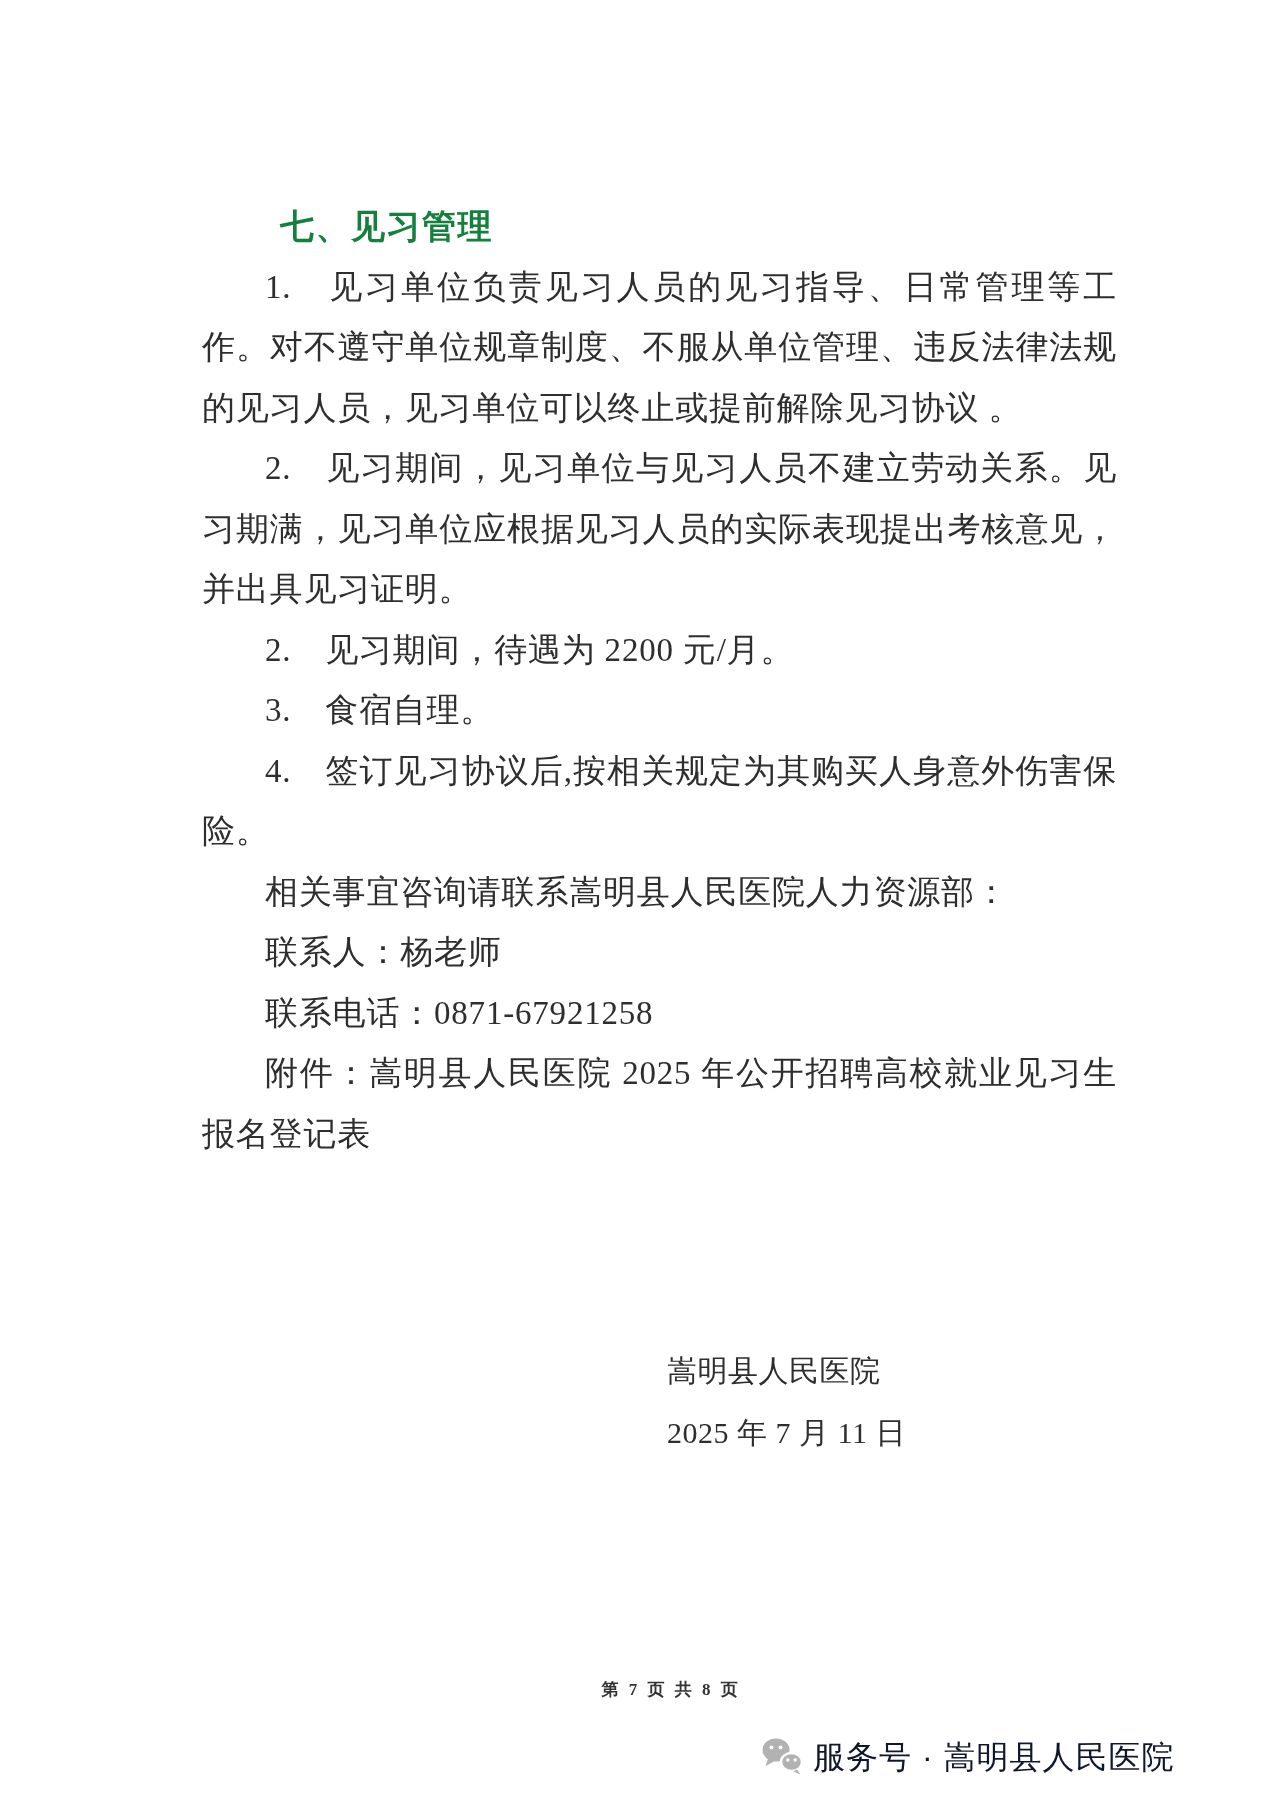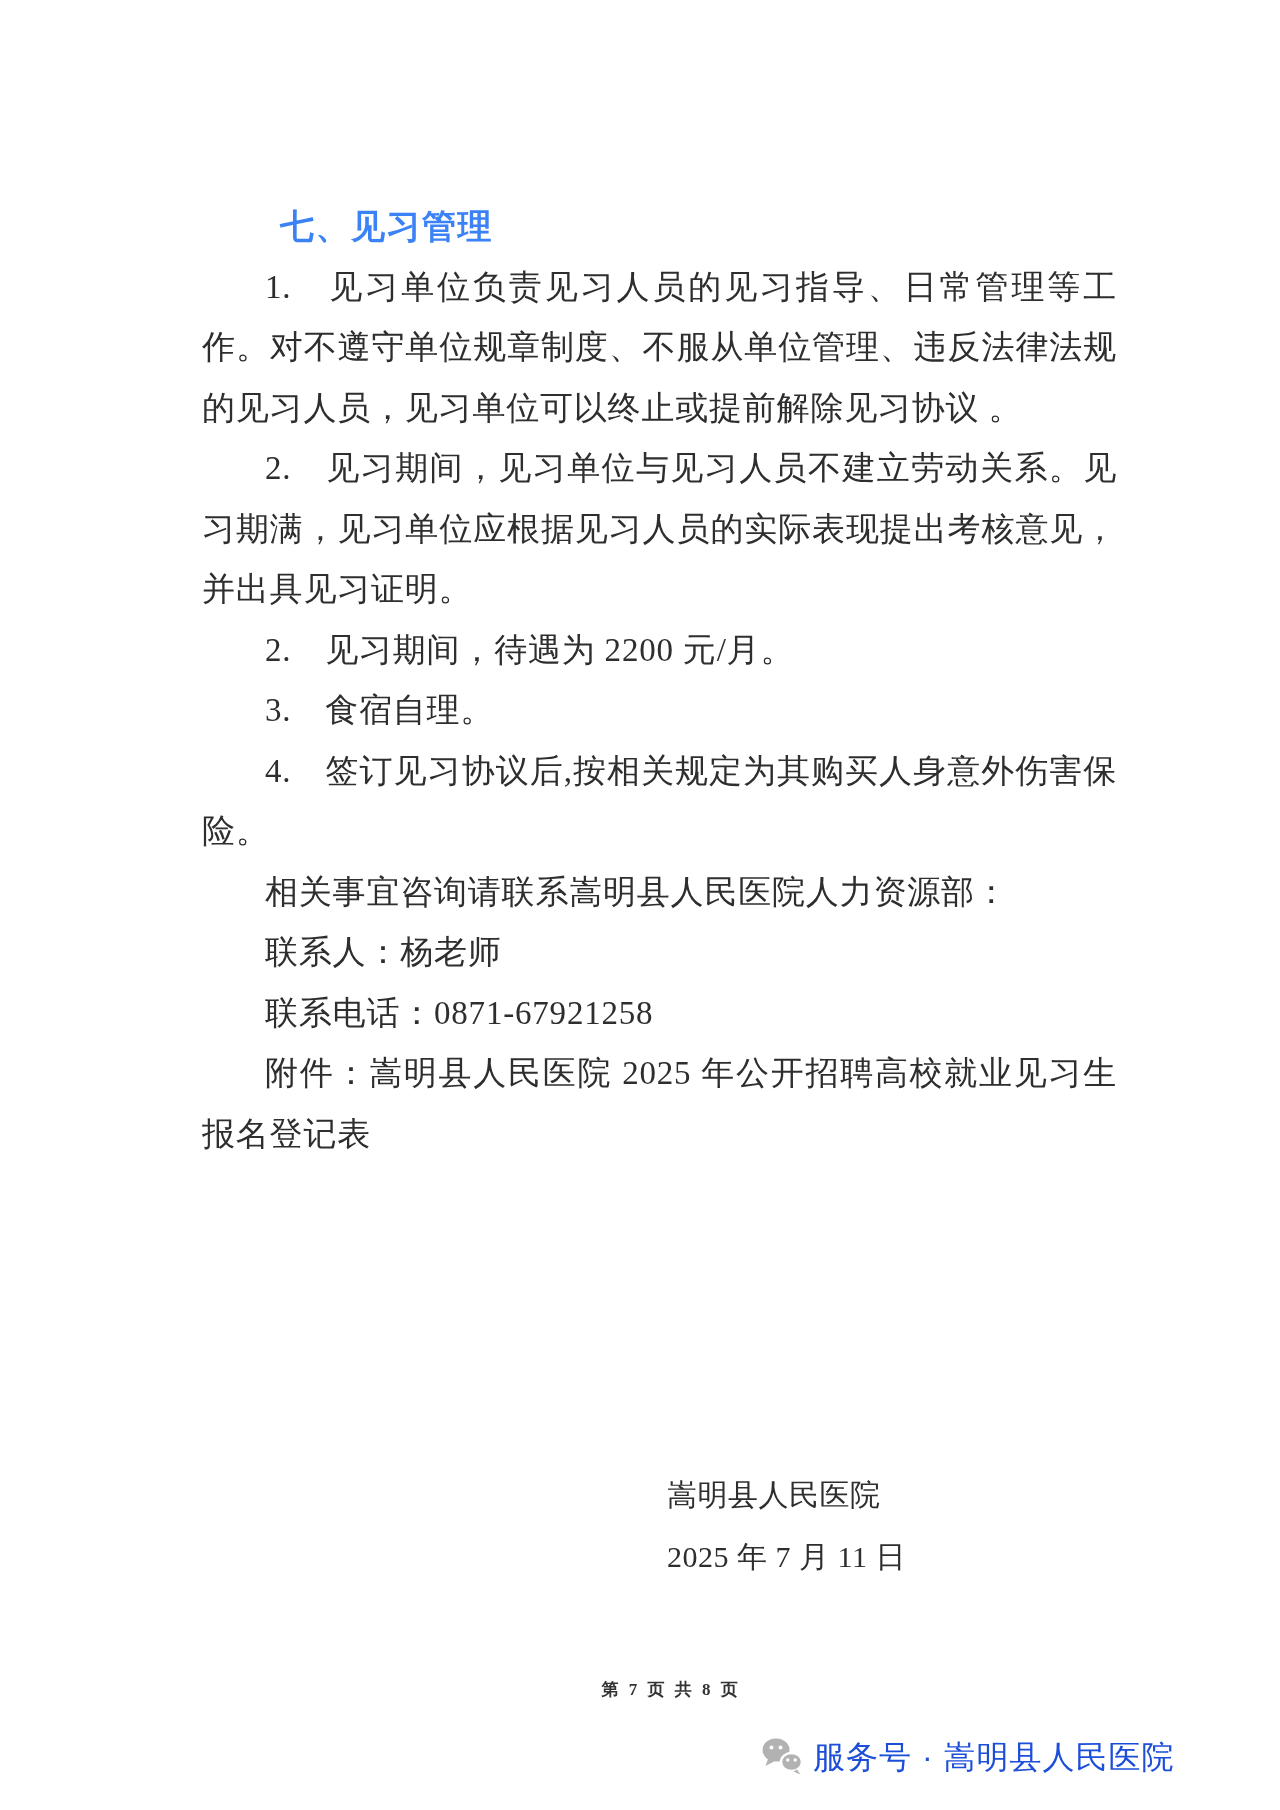--- a/index.html
+++ b/index.html
@@ -21,30 +21,30 @@
     font-size: 33px;
     line-height: 60.5px;
     letter-spacing: 0.8px;
     text-align: justify;
   }
   .doc p { margin: 0; text-indent: 63px; }
   .doc h2 {
     margin: 0;
     font-family: "Liberation Sans", sans-serif;
     font-weight: bold;
-    color: #3b82f6;
+    color: #15803d;
     font-size: 34px;
     line-height: 60.5px;
     text-indent: 78px;
     letter-spacing: 1.5px;
     text-align: left;
   }
   .signature {
     position: absolute;
-    left: 667px; top: 1464px;
+    left: 667px; top: 1340px;
     color: #2e2e2e;
     font-size: 30px;
     line-height: 62px;
     letter-spacing: 0.5px;
     white-space: nowrap;
   }
   .page-num {
     position: absolute;
     top: 1678px; left: 12px; right: 0;
     padding-left: 50px;
@@ -53,21 +53,21 @@
     font-size: 17px;
     letter-spacing: 3px;
     font-weight: bold;
   }
   .banner {
     position: absolute;
     top: 1736px; left: 760px;
     display: flex;
     align-items: center;
     gap: 9px;
-    color: #1d4ed8;
+    color: #0f172a;
     font-family: "Liberation Sans", sans-serif;
     font-size: 32px;
     letter-spacing: 1px;
     white-space: nowrap;
   }
   .banner svg { display: block; }
 </style>
 </head>
 <body>
 

